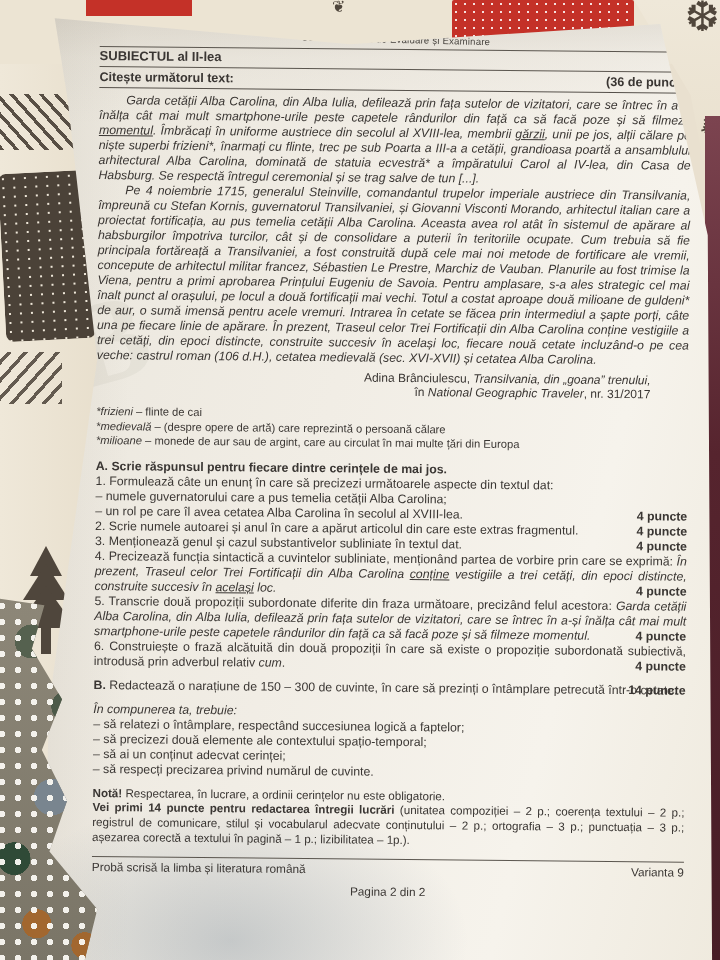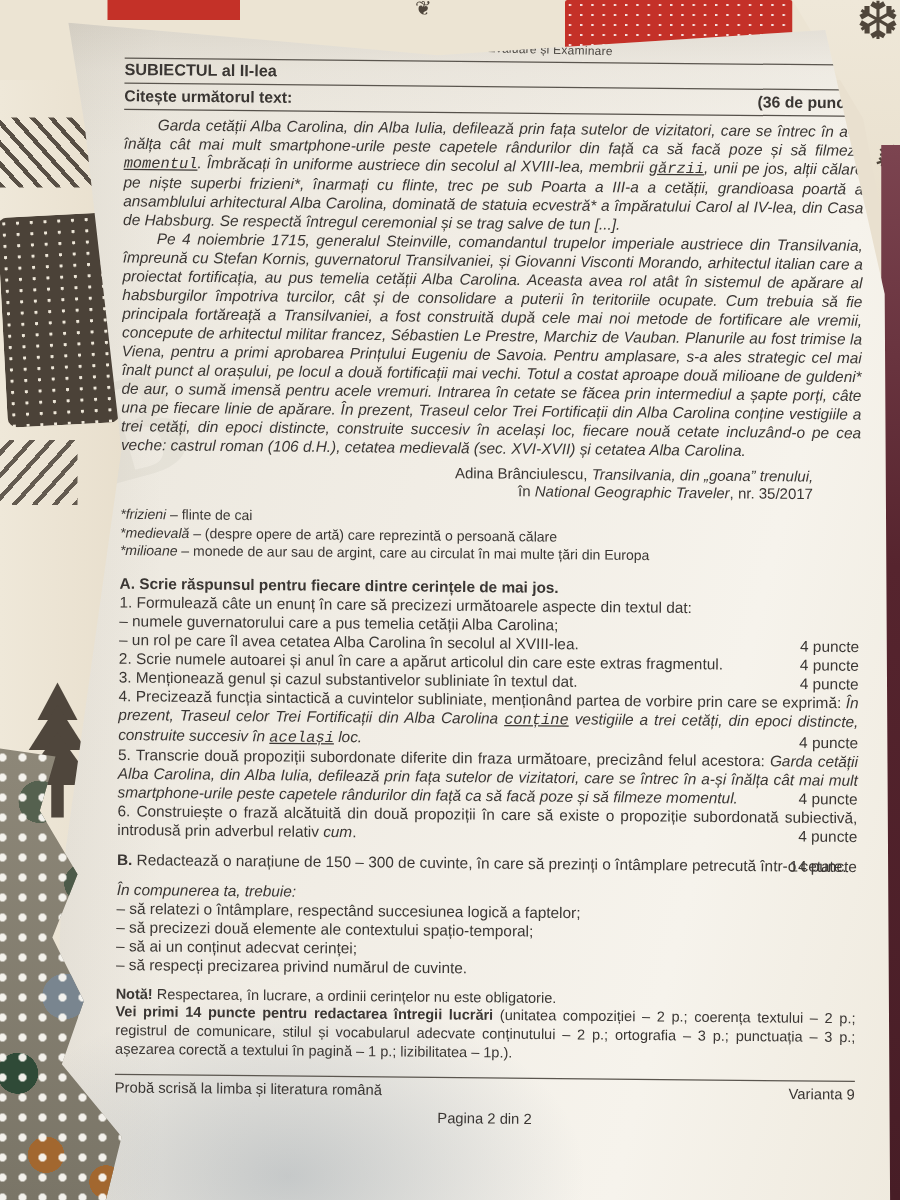--- a/index.html
+++ b/index.html
@@ -64,33 +64,33 @@
   .instr-row{display:flex;justify-content:space-between;align-items:flex-end;
     border-bottom:1.8px solid #55504a;padding:3px 0 2px;font-weight:bold;font-size:12.6px;}
 
   .pass{font-style:italic;text-align:justify;text-indent:27px;margin:0;}
   .p1{margin-top:5px;}
   .attr{text-align:right;padding-right:38px;line-height:14px;margin-top:5px;font-size:12px;}
   .fns{margin-top:8px;font-size:11.2px;line-height:14.6px;}
 
   .ahead{font-weight:bold;margin-top:11px;}
   .itm{position:relative;text-align:justify;}
-  .pts{position:absolute;right:0;bottom:0;font-weight:normal;background:transparent;}
+  .pts{position:absolute;right:0;bottom:0;font-weight:bold;background:transparent;}
   .bsec{position:relative;text-align:justify;margin-top:9px;}
 
   .reqh{font-style:italic;margin-top:9px;}
   .small{font-size:11.6px;line-height:14.6px;}
   .nota{margin-top:9px;}
   .grading{text-align:justify;}
 
   .footer{margin-top:12px;border-top:1.6px solid #5a554e;padding-top:3px;
     display:flex;justify-content:space-between;font-size:11.8px;}
   .pagina{text-align:center;margin-top:7px;font-size:11.8px;}
 
-  .i{font-style:italic;} .b{font-weight:bold;} .u{text-decoration:underline;font-family:Liberation Mono, monospace;}
+  .i{font-style:italic;} .b{font-weight:bold;} .u{text-decoration:underline;}
 
   
   .lace{position:absolute;left:-6px;top:598px;width:126px;height:362px;z-index:4;
     clip-path:polygon(0 0,40% 2%,30% 14%,54% 28%,38% 42%,58% 56%,44% 70%,82% 86%,72% 100%,0 100%);
     background-image:
       radial-gradient(circle 5.5px at 8px 8px,rgba(250,248,243,.95) 55%,rgba(250,248,243,0) 63%),
       radial-gradient(circle 28px at 30% 12%,#55614f 60%,transparent 61%),
       radial-gradient(circle 26px at 58% 30%,#4c5a49 60%,transparent 61%),
       radial-gradient(circle 30px at 46% 55%,#79858f 60%,transparent 61%),
       radial-gradient(circle 27px at 16% 72%,#2f4a37 60%,transparent 61%),
@@ -151,21 +151,21 @@
       <div class="instr-row">
         <span>Citește următorul text:</span>
         <span>(36 de puncte)</span>
       </div>
 
       <p class="pass p1"><span>Garda cetății Alba Carolina, din Alba Iulia, defilează prin fața sutelor de vizitatori, care se întrec în a-și înălța cât mai mult smartphone-urile peste capetele rândurilor din față ca să facă poze și să filmeze </span><span class="u">momentul</span><span>. Îmbrăcați în uniforme austriece din secolul al XVIII-lea, membrii </span><span class="u">gărzii</span><span>, unii pe jos, alții călare pe niște superbi frizieni*, înarmați cu flinte, trec pe sub Poarta a III-a a cetății, grandioasa poartă a ansamblului arhitectural Alba Carolina, dominată de statuia ecvestră* a împăratului Carol al IV-lea, din Casa de Habsburg. Se respectă întregul ceremonial și se trag salve de tun [...].</span></p>
       <p class="pass"><span>Pe 4 noiembrie 1715, generalul Steinville, comandantul trupelor imperiale austriece din Transilvania, împreună cu Stefan Kornis, guvernatorul Transilvaniei, și Giovanni Visconti Morando, arhitectul italian care a proiectat fortificația, au pus temelia cetății Alba Carolina. Aceasta avea rol atât în sistemul de apărare al habsburgilor împotriva turcilor, cât și de consolidare a puterii în teritoriile ocupate. Cum trebuia să fie principala fortăreață a Transilvaniei, a fost construită după cele mai noi metode de fortificare ale vremii, concepute de arhitectul militar francez, Sébastien Le Prestre, Marchiz de Vauban. Planurile au fost trimise la Viena, pentru a primi aprobarea Prințului Eugeniu de Savoia. Pentru amplasare, s-a ales strategic cel mai înalt punct al orașului, pe locul a două fortificații mai vechi. Totul a costat aproape două milioane de guldeni* de aur, o sumă imensă pentru acele vremuri. Intrarea în cetate se făcea prin intermediul a șapte porți, câte una pe fiecare linie de apărare. În prezent, Traseul celor Trei Fortificații din Alba Carolina conține vestigiile a trei cetăți, din epoci distincte, construite succesiv în același loc, fiecare nouă cetate incluzând-o pe cea veche: castrul roman (106 d.H.), cetatea medievală (sec. XVI-XVII) și cetatea Alba Carolina.</span></p>
 
       <div class="attr">
         <div><span>Adina Brânciulescu, </span><span class="i">Transilvania, din „goana” trenului,</span></div>
-        <div><span>în </span><span class="i">National Geographic Traveler</span><span>, nr. 35/2017</span></div>
+        <div><span>în </span><span class="i">National Geographic Traveler</span><span>, nr. 31/2017</span></div>
       </div>
 
       <div class="fns">
         <div><span class="i">*frizieni</span><span> – flinte de cai</span></div>
         <div><span class="i">*medievală</span><span> – (despre opere de artă) care reprezintă o persoană călare</span></div>
         <div><span class="i">*milioane</span><span> – monede de aur sau de argint, care au circulat în mai multe țări din Europa</span></div>
       </div>
 
       <div class="ahead">A. Scrie răspunsul pentru fiecare dintre cerințele de mai jos.</div>
 

